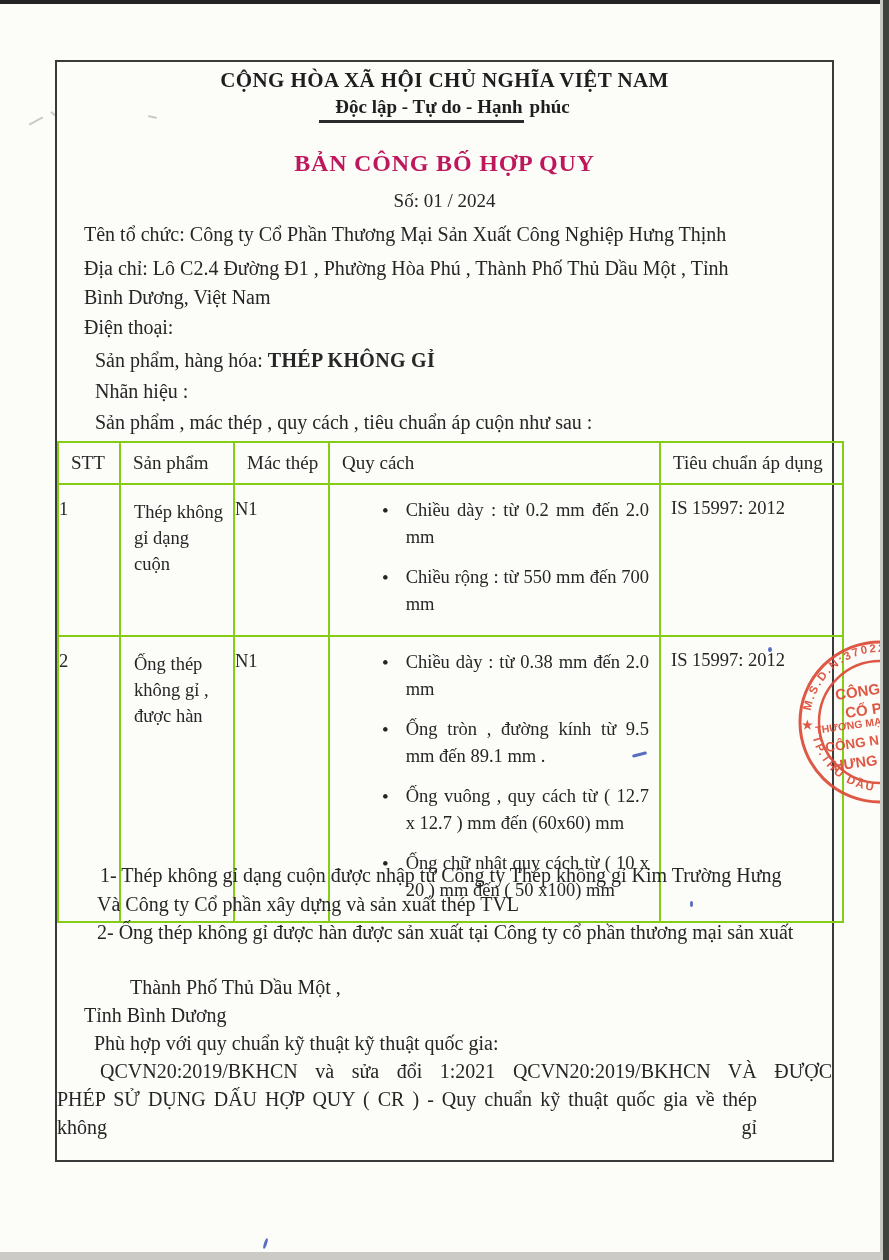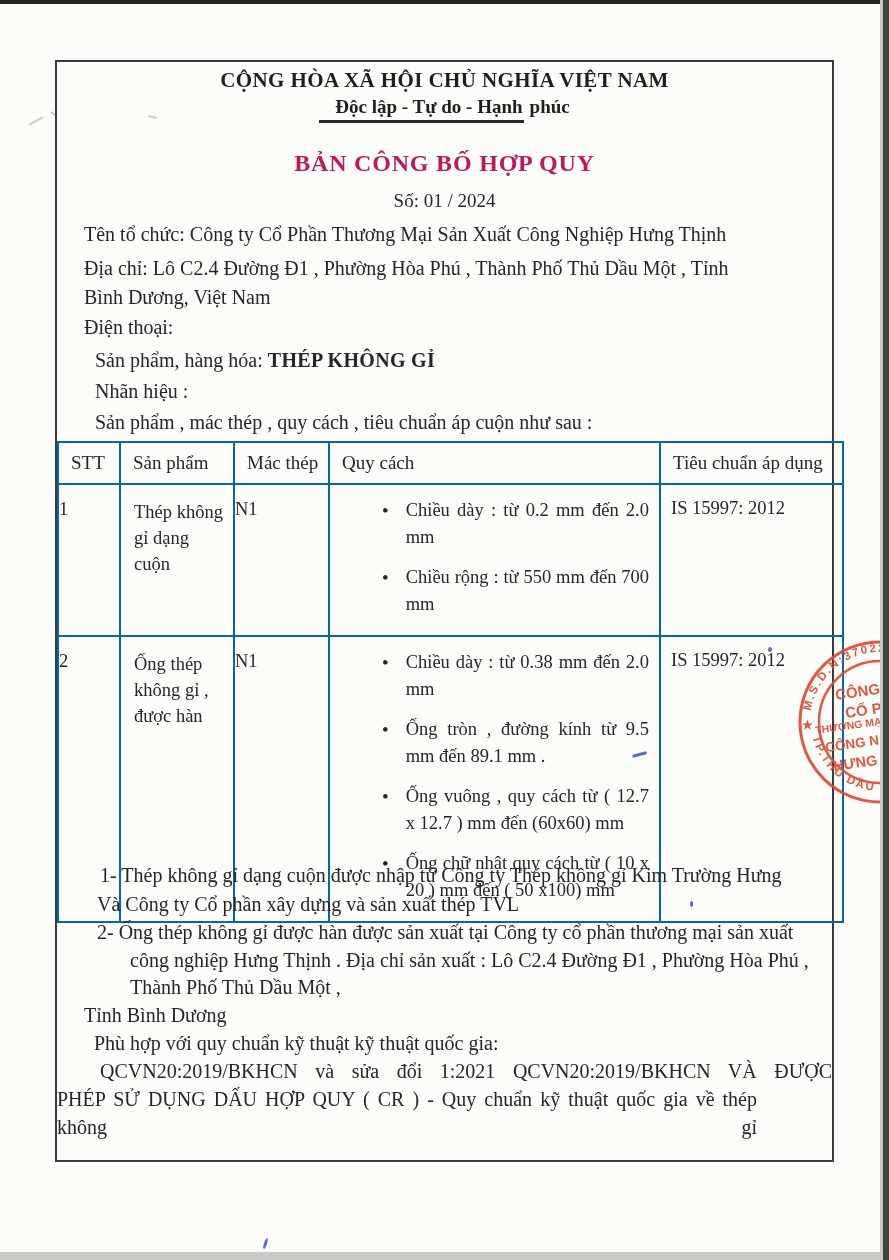--- a/index.html
+++ b/index.html
@@ -41,21 +41,21 @@
   .addr2    { left:84px; top:283px; }
   .phone    { left:84px; top:313px; }
   .product  { left:95px; top:346px; }
   .product b{ letter-spacing:.3px; }
   .brand    { left:95px; top:377px; }
   .intro    { left:95px; top:408px; }
   
   table.spec { position:absolute; left:57px; top:441px; width:785px;
                border-collapse:collapse; z-index:2; table-layout:fixed;
                font-size:18.5px; }
-  table.spec th, table.spec td { border:2px solid #0369a1; vertical-align:top; font-weight:normal; text-align:left; }
+  table.spec th, table.spec td { border:2px solid #84cc16; vertical-align:top; font-weight:normal; text-align:left; }
   table.spec th { height:42px; vertical-align:middle; padding:2px 4px 2px 12px; font-size:19px; }
   th.c-stt { text-align:center; padding-left:2px; }
   td.c-stt { text-align:center; padding-top:14px; }
   td.c-prod { padding:14px 9px 6px 13px; text-align:justify; line-height:26px; }
   td.c-grade { text-align:center; padding-top:14px; }
   td.c-spec { padding:12px 10px 4px 0; }
   td.c-std  { padding:13px 4px 4px 10px; }
   .qc-item { display:flex; gap:17px; padding-left:52px; margin-bottom:13px; line-height:27px; }
   .qc-bullet { flex:0 0 auto; }
   .qc-bullet::before { content:"•"; font-size:19px; }
@@ -166,21 +166,20 @@
         </div>
       </td>
       <td class="c-std">IS 15997: 2012</td>
     </tr>
   </tbody>
     </table>
 
   <div class="line n1l1">1-  Thép không gỉ dạng cuộn được nhập từ Công ty Thép không gỉ Kim Trường Hưng</div>
   <div class="line n1l2">Và Công ty Cổ phần xây dựng và sản xuất thép TVL</div>
   <div class="line n2l1">2-  Ống thép không gỉ được hàn được sản xuất tại Công ty cổ phần thương mại sản xuất</div>
-  <div class="line n2l2">công nghiệp Hưng Thịnh . Địa chỉ sản xuất : Lô C2.4 Đường Đ1 , Phường Hòa Phú ,</div>
   <div class="line n2l3">Thành Phố Thủ Dầu Một ,</div>
   <div class="line province">Tỉnh Bình Dương</div>
   <div class="line conformity">Phù hợp với quy chuẩn kỹ thuật kỹ thuật quốc gia:</div>
   <div class="line std1">QCVN20:2019/BKHCN và sửa đổi 1:2021 QCVN20:2019/BKHCN VÀ ĐƯỢC</div>
   <div class="line std2">PHÉP SỬ DỤNG DẤU HỢP QUY ( CR ) -  Quy chuẩn kỹ thuật quốc gia về thép không gỉ</div>
 
   <svg class="stamp" viewBox="0 0 95 174" width="95" height="174">
     <defs>
       <path id="ring-top" d="M 16 86 A 70 70 0 1 1 156 86" fill="none"></path>
       <path id="ring-bottom" d="M 17 86 A 69 69 0 0 0 155 86" fill="none"></path>

